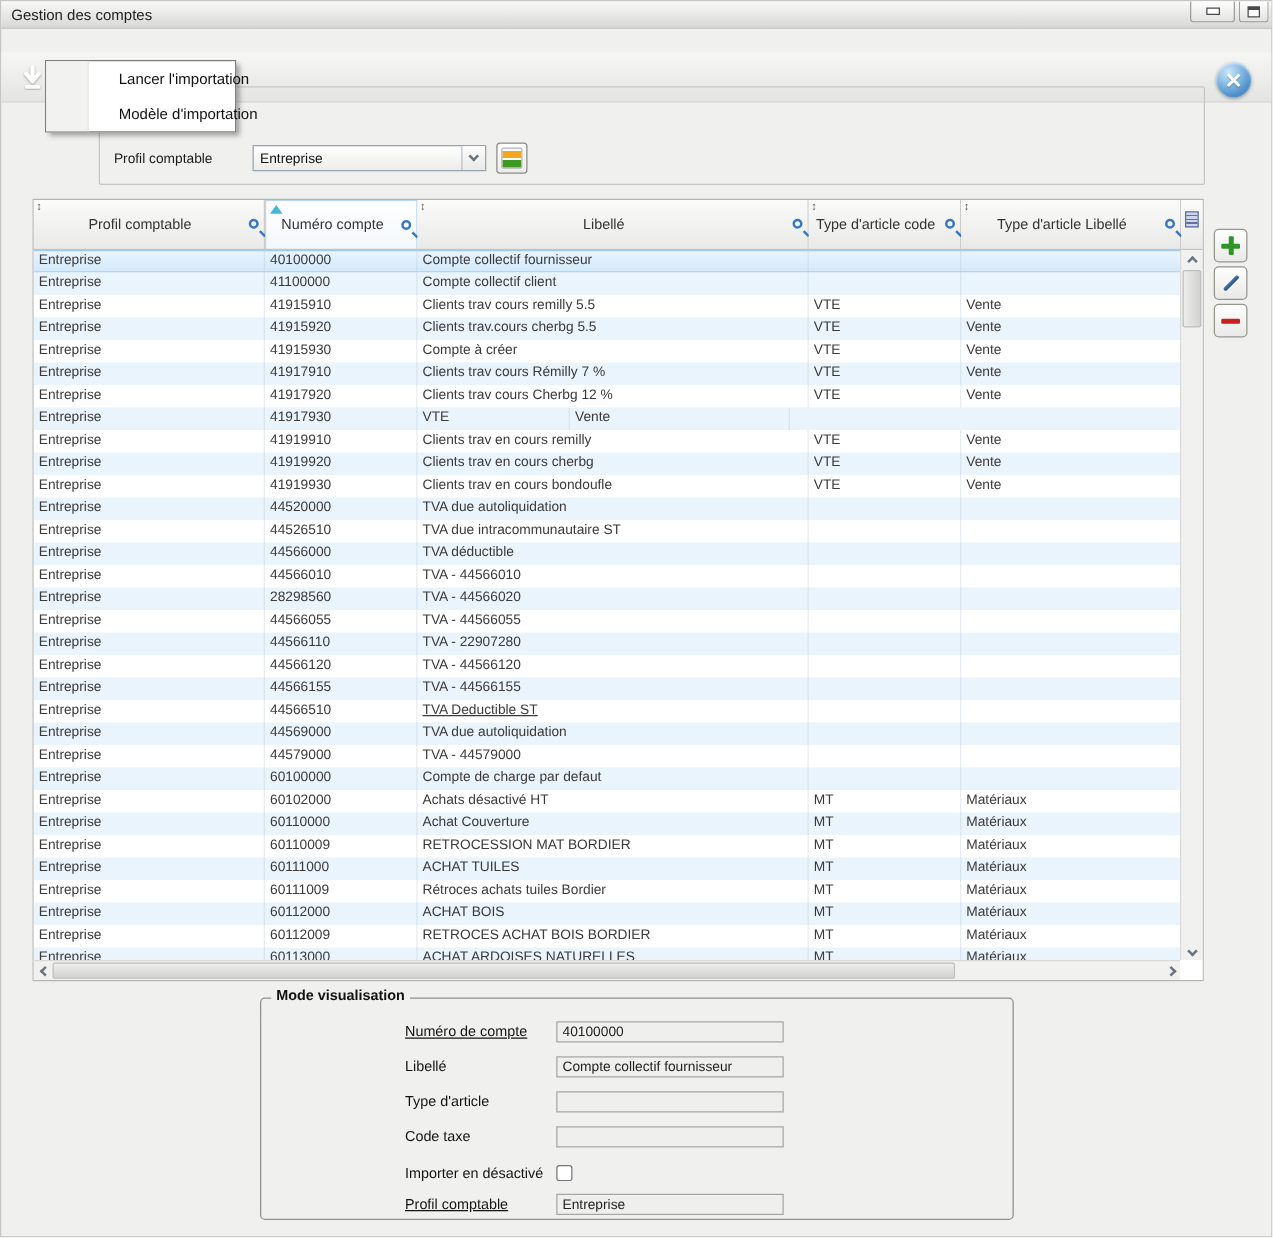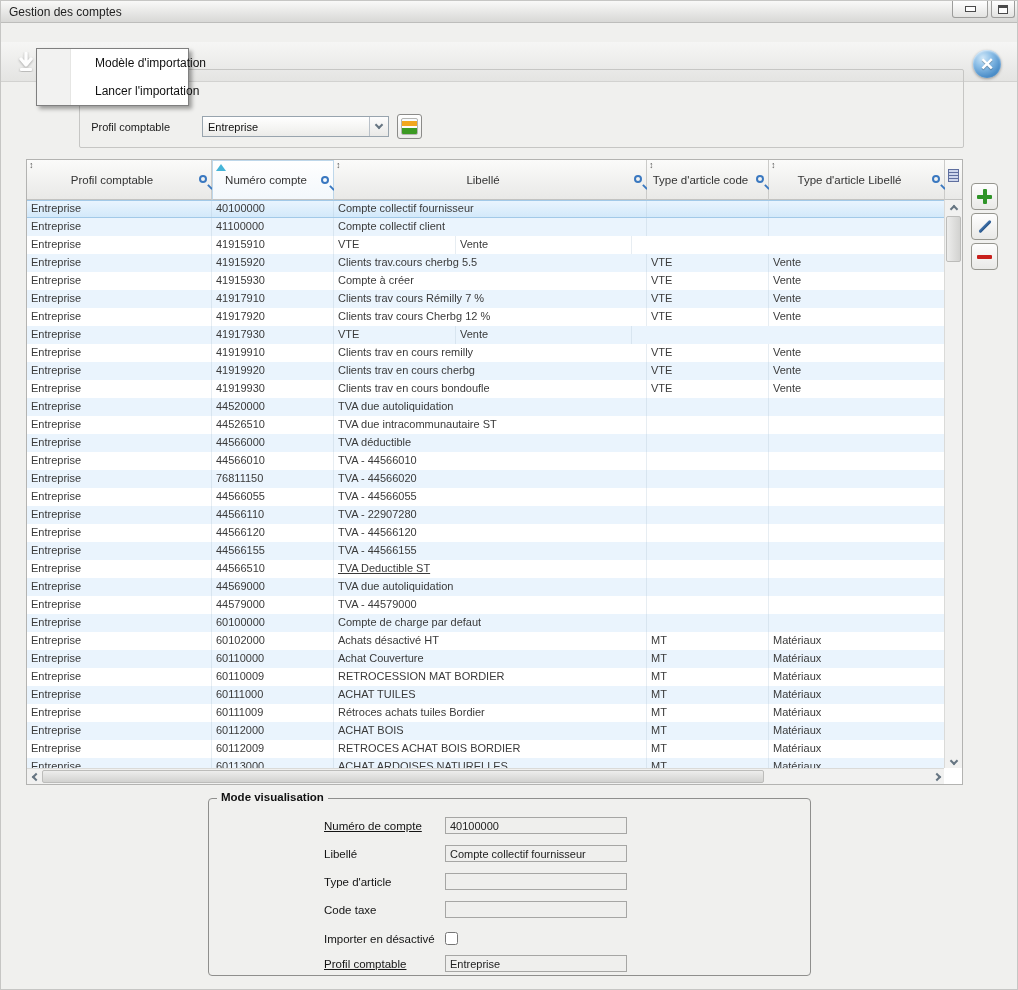--- a/index.html
+++ b/index.html
@@ -155,22 +155,22 @@
         <rect x="3" y="16" width="12" height="3" rx="1" fill="#fdfdfd" style="filter:drop-shadow(0 1px 1px rgba(120,120,120,.6))"></rect>
       </svg>
       <span class="lbl">Import</span>
     </div>
     <div class="close-btn">
       <span class="x">✕</span>
     </div>
   </div>
 
   <div class="menu" id="import-menu">
+      <div class="menu-item">Lancer l'importation</div>
       <div class="menu-item">Modèle d'importation</div>
-      <div class="menu-item">Lancer l'importation</div>
     </div>
 
   <div class="filter-group">
     <div class="panel-icon"></div>
     <span class="filter-label">Profil comptable</span>
     <div class="combo">
       <span class="val">Entreprise</span>
       <div class="arrow">
         <span class="chev down"></span>
       </div>
@@ -222,20 +222,21 @@
         <div class="trow stripe">
           <div class="c" style="width: 185px;">Entreprise</div>
           <div class="c" style="width: 122px;">41100000</div>
           <div class="c" style="width: 313px;">Compte collectif client</div>
           <div class="c" style="width: 122px;"></div>
           <div class="c" style="width: 176px;"></div>
         </div>
         <div class="trow">
           <div class="c" style="width: 185px;">Entreprise</div>
           <div class="c" style="width: 122px;">41915910</div>
+          <div class="c" style="width: 313px;">Clients trav cours remilly 5.5</div>
           <div class="c" style="width: 122px;">VTE</div>
           <div class="c" style="width: 176px;">Vente</div>
         </div>
         <div class="trow stripe">
           <div class="c" style="width: 185px;">Entreprise</div>
           <div class="c" style="width: 122px;">41915920</div>
           <div class="c" style="width: 313px;">Clients trav.cours cherbg 5.5</div>
           <div class="c" style="width: 122px;">VTE</div>
           <div class="c" style="width: 176px;">Vente</div>
         </div>
@@ -310,21 +311,21 @@
         </div>
         <div class="trow">
           <div class="c" style="width: 185px;">Entreprise</div>
           <div class="c" style="width: 122px;">44566010</div>
           <div class="c" style="width: 313px;">TVA - 44566010</div>
           <div class="c" style="width: 122px;"></div>
           <div class="c" style="width: 176px;"></div>
         </div>
         <div class="trow stripe">
           <div class="c" style="width: 185px;">Entreprise</div>
-          <div class="c" style="width: 122px;">76811150</div>
+          <div class="c" style="width: 122px;">28298560</div>
           <div class="c" style="width: 313px;">TVA - 44566020</div>
           <div class="c" style="width: 122px;"></div>
           <div class="c" style="width: 176px;"></div>
         </div>
         <div class="trow">
           <div class="c" style="width: 185px;">Entreprise</div>
           <div class="c" style="width: 122px;">44566055</div>
           <div class="c" style="width: 313px;">TVA - 44566055</div>
           <div class="c" style="width: 122px;"></div>
           <div class="c" style="width: 176px;"></div>

